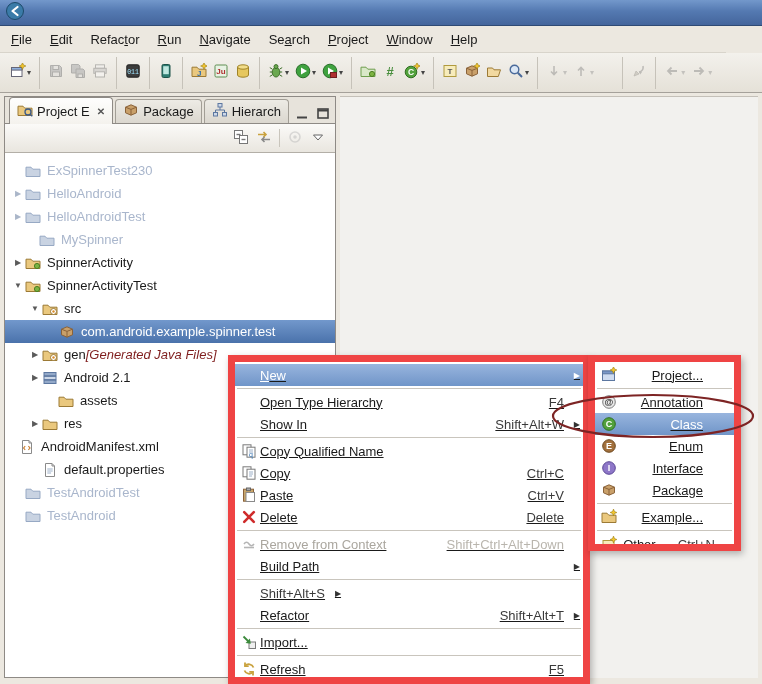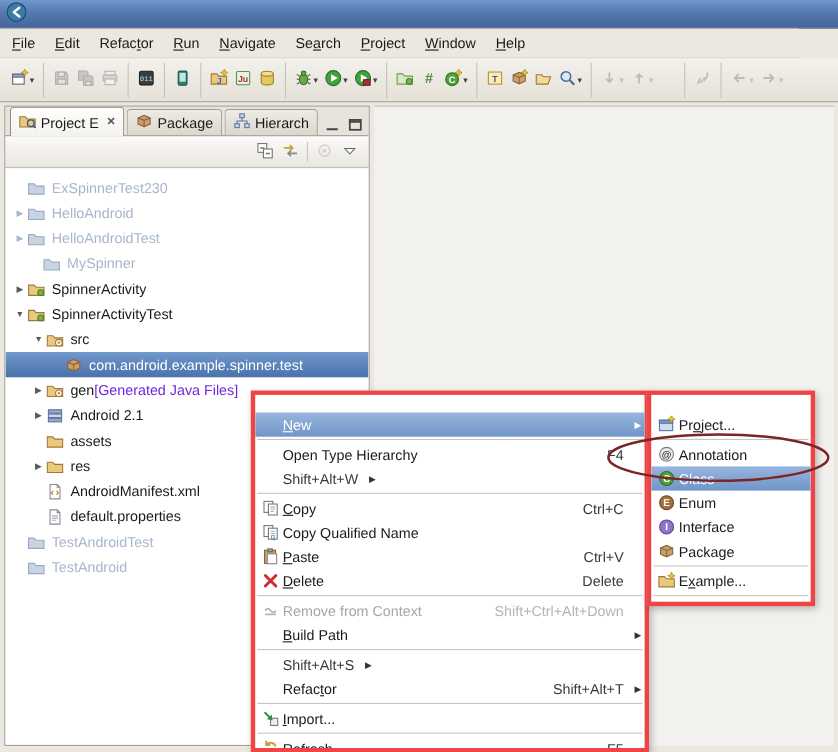--- a/index.html
+++ b/index.html
@@ -70,33 +70,33 @@
   #tree { flex:1; background:#fff; overflow:hidden; padding-top:6px; }
   .tree-row { height:23px; display:flex; align-items:center; white-space:nowrap; }
   .tree-row.selected {
     background:linear-gradient(180deg,#7298cc,#4a72ab); color:#fff;
   }
   .tree-row.faded { color:#a9b6cc; }
   .tree-row.faded .twisty { color:#aab6c9; }
   .twisty { width:14px; flex:none; font-size:8px; color:#5a5a5a; text-align:center; }
   .tree-icon { width:20px; flex:none; display:flex; align-items:center; }
   .tree-label { padding-left:2px; }
-  .deco { color:#6d28d9; }
+  .deco { color:#7f1d1d;font-style:italic; }
   
   #editor-area {
     position:absolute; left:340px; top:96px; width:418px; height:582px;
     background:#f2f1ee; border-top:1px solid #c4c0b8;
   }
   
   .menu {
-    position:absolute; background:#fff; border:4px solid #ef4444;
-    box-shadow:2px 3px 7px rgba(0,0,0,.28); padding:16px 0; overflow:hidden; z-index:10;
+    position:absolute; background:#fff; border:7px solid #ef4444;
+    box-shadow:2px 3px 7px rgba(0,0,0,.28); padding:2px 0; overflow:hidden; z-index:10;text-decoration:underline;
   }
   #context-menu { left:228px; top:355px; width:362px; height:329px; }
-  #submenu { left:588px; top:355px; width:153px; height:196px; }
+  #submenu { left:588px; top:355px; width:153px; height:196px;text-align:right; }
   .menu-item { height:22px; display:flex; align-items:center; padding:0 3px; }
   .mi-icon { width:22px; flex:none; display:flex; justify-content:center; }
   .mi-label { flex:1; padding-right:12px; white-space:nowrap; }
   .mi-accel { color:#3a3a3a; padding-right:6px; white-space:nowrap; }
   .mi-arrow { width:10px; flex:none; font-size:8px; color:#333; text-align:right; }
   .menu-item.hl { background:linear-gradient(180deg,#98b5de,#7095c8); color:#fff; }
   .menu-item.hl .mi-accel, .menu-item.hl .mi-arrow { color:#fff; }
   .menu-item.dis { color:#aaa69e; }
   .menu-item.dis .mi-accel { color:#b9b5ad; }
   .menu-sep { height:1px; background:#c9c5bd; margin:2px 2px; }
@@ -473,39 +473,39 @@
         <span class="twisty">▶</span>
         <span class="tree-icon">
           <svg width="16" height="16" viewBox="0 0 16 16">
             <rect x="2" y="2.5" width="12" height="3.2" fill="#93a9c9" stroke="#5c77a0"></rect>
             <rect x="2" y="6.4" width="12" height="3.2" fill="#cdd8e8" stroke="#5c77a0"></rect>
             <rect x="2" y="10.3" width="12" height="3.2" fill="#93a9c9" stroke="#5c77a0"></rect>
           </svg>
         </span>
         <span class="tree-label">Android 2.1</span>
       </div>
-      <div class="tree-row" style="padding-left: 23px;">
+      <div class="tree-row" style="padding-left: 39px;">
         <span class="twisty"></span>
         <span class="tree-icon">
           <svg width="16" height="16" viewBox="0 0 16 16">
             <path d="M1 4.2 h5 l1.8 2 H15 v7.3 H1 Z" fill="#eac87e" stroke="#9c7a35" stroke-width="1"></path>
           </svg>
         </span>
         <span class="tree-label">assets</span>
       </div>
       <div class="tree-row" style="padding-left: 23px;">
         <span class="twisty">▶</span>
         <span class="tree-icon">
           <svg width="16" height="16" viewBox="0 0 16 16">
             <path d="M1 4.2 h5 l1.8 2 H15 v7.3 H1 Z" fill="#eac87e" stroke="#9c7a35" stroke-width="1"></path>
           </svg>
         </span>
         <span class="tree-label">res</span>
       </div>
-      <div class="tree-row" style="padding-left: 23px;">
+      <div class="tree-row" style="">
         <span class="twisty"></span>
         <span class="tree-icon">
           <svg width="16" height="16" viewBox="0 0 16 16">
             <path d="M3.5 1.5 H10 L12.5 4 V14.5 H3.5 Z" fill="#fff" stroke="#8a8a8a"></path>
             <path d="M10 1.5 V4 H12.5" fill="none" stroke="#8a8a8a"></path>
             <path d="M6.2 7.2 L4.6 9 L6.2 10.8 M9.4 7.2 L11 9 L9.4 10.8" fill="none" stroke="#c87a2a" stroke-width="1.1"></path>
           </svg>
         </span>
         <span class="tree-label">AndroidManifest.xml</span>
       </div>
@@ -550,47 +550,48 @@
     </div>
     <div class="menu-sep"></div>
     <div class="menu-item">
       <span class="mi-icon"></span>
       <span class="mi-label">Open Type Hierarchy</span>
       <span class="mi-accel">F4</span>
       <span class="mi-arrow"></span>
     </div>
     <div class="menu-item">
       <span class="mi-icon"></span>
+      <span class="mi-label">Show <span class="mn">I</span>n</span>
       <span class="mi-accel">Shift+Alt+W</span>
       <span class="mi-arrow">▶</span>
     </div>
     <div class="menu-sep"></div>
-    <div class="menu-item">
-      <span class="mi-icon">
-        <svg width="16" height="16" viewBox="0 0 16 16">
-          <rect x="2" y="1.8" width="8" height="10" fill="#fff" stroke="#7a7a7a"></rect>
-          <rect x="6" y="4.2" width="8" height="10" fill="#fff" stroke="#7a7a7a"></rect>
-          <path d="M8 7 h4 M8 9 h4 M8 11 h3" stroke="#9db0c8"></path>
-        </svg>
-      </span>
-      <span class="mi-label"><span class="mn">C</span>opy</span>
-      <span class="mi-accel">Ctrl+C</span>
-      <span class="mi-arrow"></span>
-    </div>
     <div class="menu-item">
       <span class="mi-icon">
         <svg width="16" height="16" viewBox="0 0 16 16">
           <rect x="2" y="1.8" width="8" height="10" fill="#fff" stroke="#7a7a7a"></rect>
           <rect x="6" y="4.2" width="8" height="10" fill="#fff" stroke="#7a7a7a"></rect>
           <path d="M8 7 h4 M8 9 h4" stroke="#9db0c8"></path>
           <text x="10" y="13.8" font-size="7" fill="#2f6fb0" text-anchor="middle" font-family="Liberation Sans">q</text>
         </svg>
       </span>
       <span class="mi-label">Copy Qualified Name</span>
       <span class="mi-accel"></span>
+      <span class="mi-arrow"></span>
+    </div>
+    <div class="menu-item">
+      <span class="mi-icon">
+        <svg width="16" height="16" viewBox="0 0 16 16">
+          <rect x="2" y="1.8" width="8" height="10" fill="#fff" stroke="#7a7a7a"></rect>
+          <rect x="6" y="4.2" width="8" height="10" fill="#fff" stroke="#7a7a7a"></rect>
+          <path d="M8 7 h4 M8 9 h4 M8 11 h3" stroke="#9db0c8"></path>
+        </svg>
+      </span>
+      <span class="mi-label"><span class="mn">C</span>opy</span>
+      <span class="mi-accel">Ctrl+C</span>
       <span class="mi-arrow"></span>
     </div>
     <div class="menu-item">
       <span class="mi-icon">
         <svg width="16" height="16" viewBox="0 0 16 16">
           <rect x="2.5" y="2.2" width="10" height="12" fill="#c9a66b" stroke="#8a6239"></rect>
           <rect x="5.5" y="1" width="4" height="2.6" fill="#a9a9a9" stroke="#666"></rect>
           <rect x="5" y="5.5" width="8.5" height="9" fill="#fff" stroke="#8a8a8a"></rect>
         </svg>
       </span>

